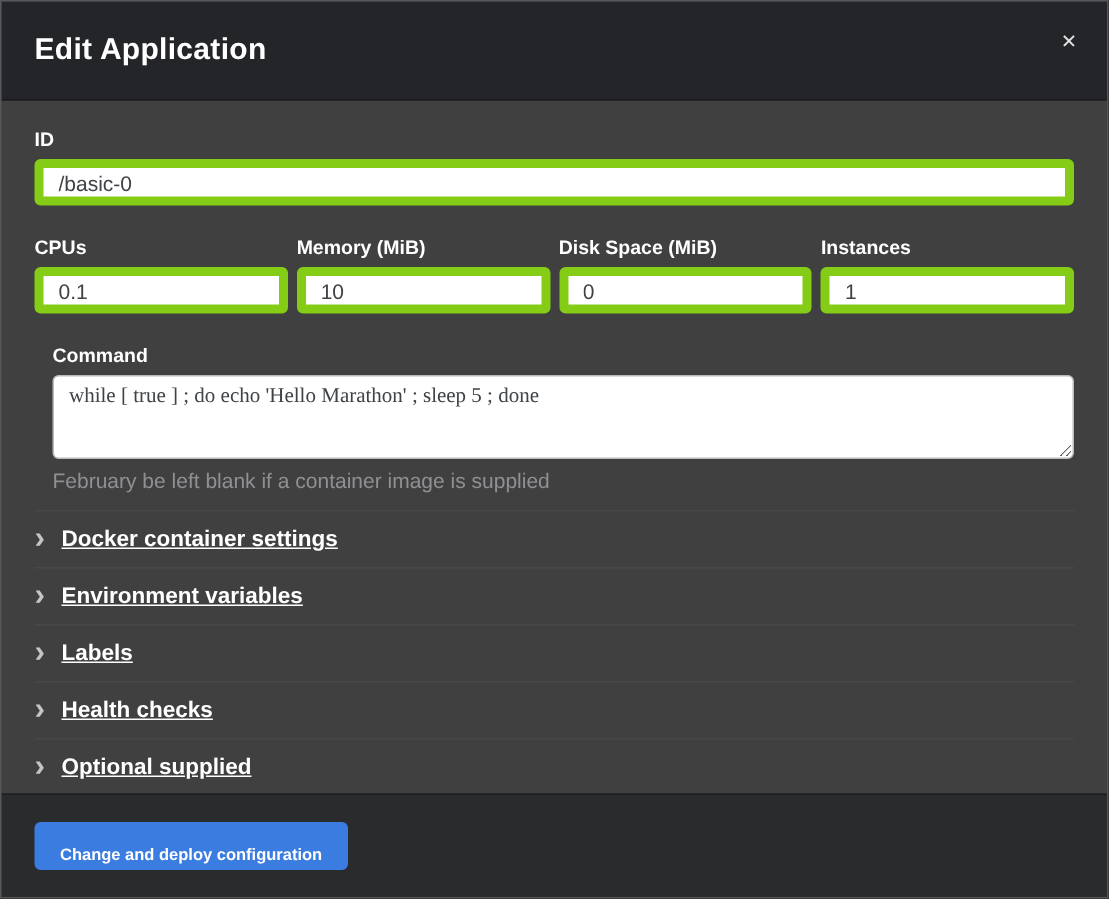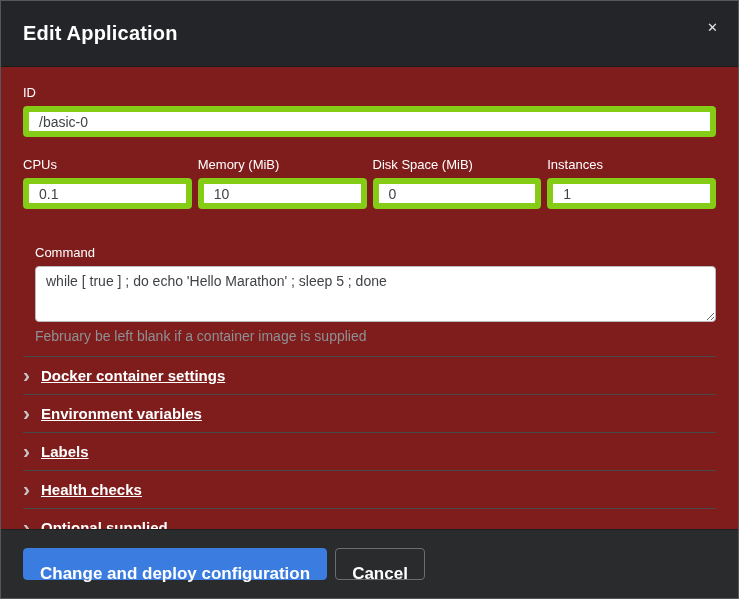--- a/index.html
+++ b/index.html
@@ -5,21 +5,21 @@
   * { box-sizing: border-box; }
   html, body { margin: 0; padding: 0; }
   body {
     width: 739px; height: 599px;
     background: #1c1c1e;
     font-family: "Liberation Sans", sans-serif;
     -webkit-font-smoothing: antialiased;
   }
   .modal {
     width: 739px; height: 599px;
-    background: #7f1d1d;
+    background: #404040;
     border: 1px solid #56575a;
     display: flex; flex-direction: column;
     overflow: hidden;
   }
   
   .modal-header {
     height: 66px; flex: 0 0 66px;
     background: #242528;
     border-bottom: 1px solid #1a1b1d;
     display: flex; align-items: center;
@@ -36,45 +36,45 @@
     cursor: pointer;
   }
   
   .modal-content {
     flex: 1 1 auto;
     padding: 18px 22px 0;
     overflow: hidden;
   }
   .field-label {
     display: block;
-    color: #ffffff; font-size: 13px; font-weight: 400;
+    color: #ffffff; font-size: 13px; font-weight: 700;
     margin-bottom: 6px;
   }
   .text-input {
     width: 100%; height: 31px;
     background: #ffffff;
     border: 6px solid #84cc16; border-radius: 4px;
     padding: 0 10px;
     font-family: "Liberation Sans", sans-serif;
     font-size: 14px; color: #3f4347;
     outline: none;
   }
   .fields-row {
     margin-top: 20px;
     display: grid;
     grid-template-columns: repeat(4, 1fr);
     gap: 6px;
   }
-  .command-group { margin-top: 36px; padding-left: 12px; }
+  .command-group { margin-top: 20px; padding-left: 12px; }
   .command-textarea {
     width: 100%; height: 56px;
     background: #ffffff;
     border: 1px solid #b9bbbd; border-radius: 4px;
     padding: 6px 10px;
-    font-family: Liberation Sans, sans-serif;
+    font-family: Liberation Serif, serif;
     font-size: 14px; color: #3f4347;
     resize: vertical;
     outline: none;
     display: block;
   }
   .help-text {
     margin-top: 6px;
     color: #8e9093; font-size: 14px;
   }
   
@@ -105,21 +105,21 @@
     flex: 0 0 69px; height: 69px;
     background: #2a2b2d;
     border-top: 1px solid #1e1f21;
     display: flex; align-items: center;
     padding: 0 22px; gap: 8px;
   }
   .btn {
     height: 32px;
     border-radius: 4px;
     font-family: "Liberation Sans", sans-serif;
-    font-size: 17px; font-weight: 600;
+    font-size: 11px; font-weight: 600;
     padding: 15px 16px;
     cursor: pointer;
   }
   .btn-primary {
     background: var(--accent-blue, #3b7ce0);
     border: 1px solid var(--accent-blue, #3b7ce0);
     color: #ffffff;
   }
   .btn-secondary {
     background: transparent;
@@ -191,16 +191,15 @@
       <div class="section-row">
         <span class="chevron">›</span>
         <span class="section-label">Optional supplied</span>
       </div>
     </div>
 
   </div>
 
   <div class="modal-footer">
     <button class="btn btn-primary">Change and deploy configuration</button>
-    <button class="btn btn-secondary">Cancel</button>
   </div>
 
 </div>
 
 </body></html>

